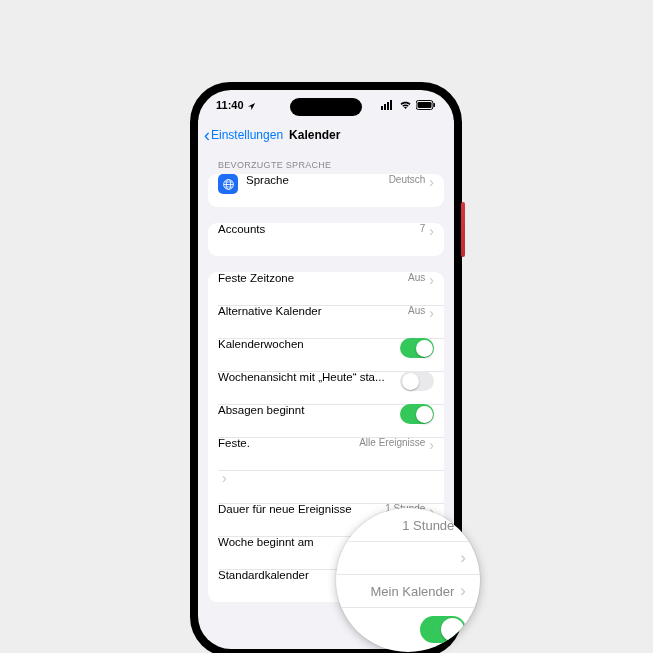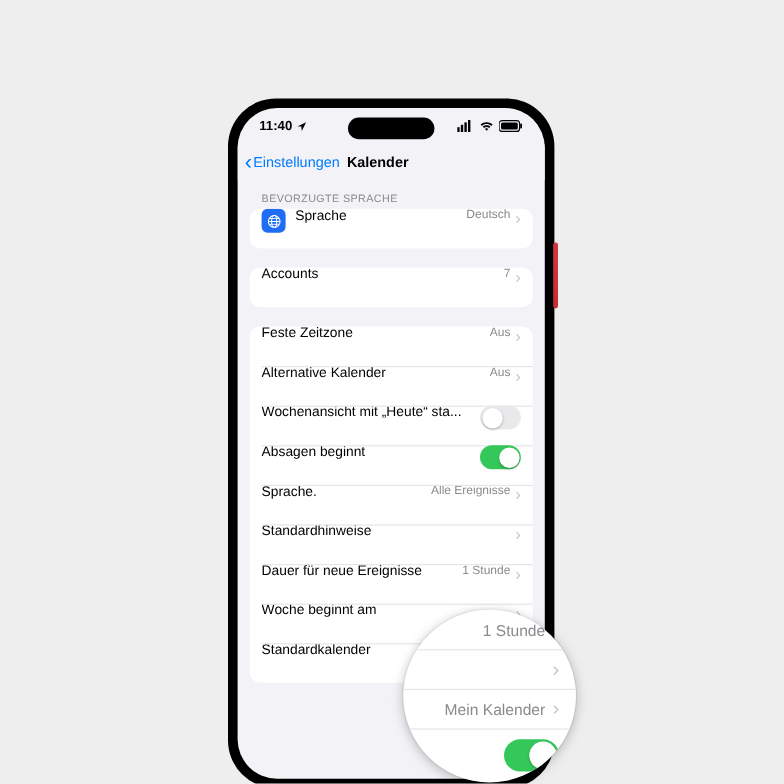--- a/index.html
+++ b/index.html
@@ -254,38 +254,43 @@
           <span class="label">Feste Zeitzone</span>
           <span class="value">Aus</span>
           <span class="chev-r">›</span>
         </div>
         <div class="row">
           <span class="label">Alternative Kalender</span>
           <span class="value">Aus</span>
           <span class="chev-r">›</span>
         </div>
         <div class="row">
+          <span class="label">Kalenderwochen</span>
+          <div class="toggle on">
+              <div class="knob"></div>
+            </div>
+        </div>
+        <div class="row">
           <span class="label">Wochenansicht mit „Heute“ sta...</span>
           <div class="toggle off">
               <div class="knob"></div>
             </div>
         </div>
         <div class="row">
           <span class="label">Absagen beginnt</span>
           <div class="toggle on">
               <div class="knob"></div>
             </div>
         </div>
         <div class="row">
-          <span class="label">Sprache.</span>
+          <span class="label">Feste.</span>
           <span class="value">Alle Ereignisse</span>
           <span class="chev-r">›</span>
         </div>
         <div class="row">
-          <span class="label">Standardhinweise</span>
           <span class="chev-r">›</span>
         </div>
         <div class="row">
           <span class="label">Dauer für neue Ereignisse</span>
           <span class="value">1 Stunde</span>
           <span class="chev-r">›</span>
         </div>
         <div class="row">
           <span class="label">Woche beginnt am</span>
           <span class="chev-r">›</span>

